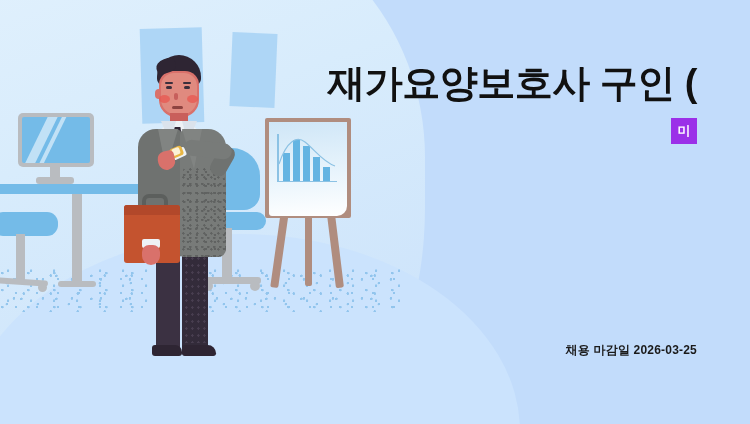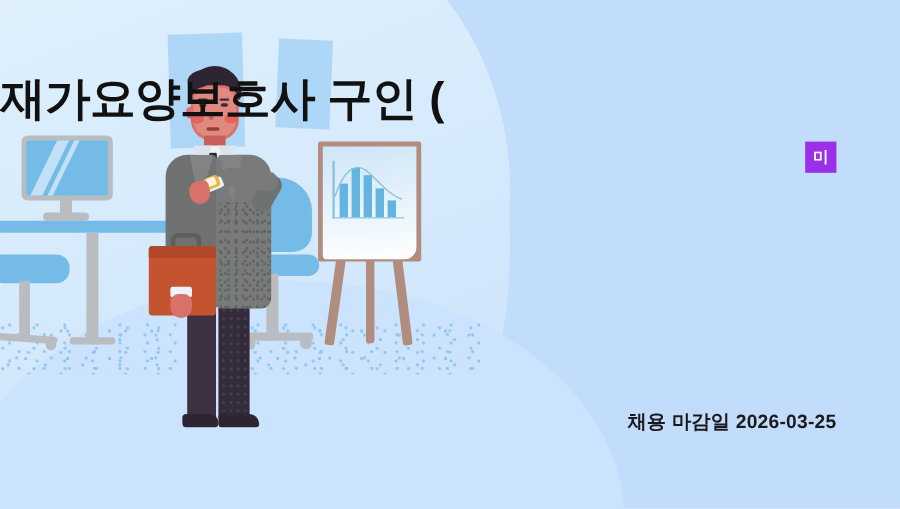--- a/index.html
+++ b/index.html
@@ -460,21 +460,21 @@
     background: #2e2533;
     border-radius: 3px 9px 3px 3px;
   }
 
   
   .text-block {
     position: absolute;
     left: 0; right: 0;
     top: 62px;
     padding-right: 53px;
-    text-align: left;
+    text-align: right;
   }
   .title {
     margin: 0;
     font-size: 38px;
     font-weight: bold;
     color: #111111;
     letter-spacing: -0.5px;
     line-height: 1.12;
     white-space: nowrap;
   }
@@ -503,21 +503,21 @@
     color: #111111;
     letter-spacing: -0.3px;
     white-space: nowrap;
   }
 
   
   .deadline {
     position: absolute;
     right: 53px;
     top: 342px;
-    font-size: 16px;
+    font-size: 12px;
     font-weight: bold;
     color: #1a1a1a;
     letter-spacing: 0.2px;
     white-space: nowrap;
   }
 </style>
 </head>
 <body>
 
 <div id="banner">

